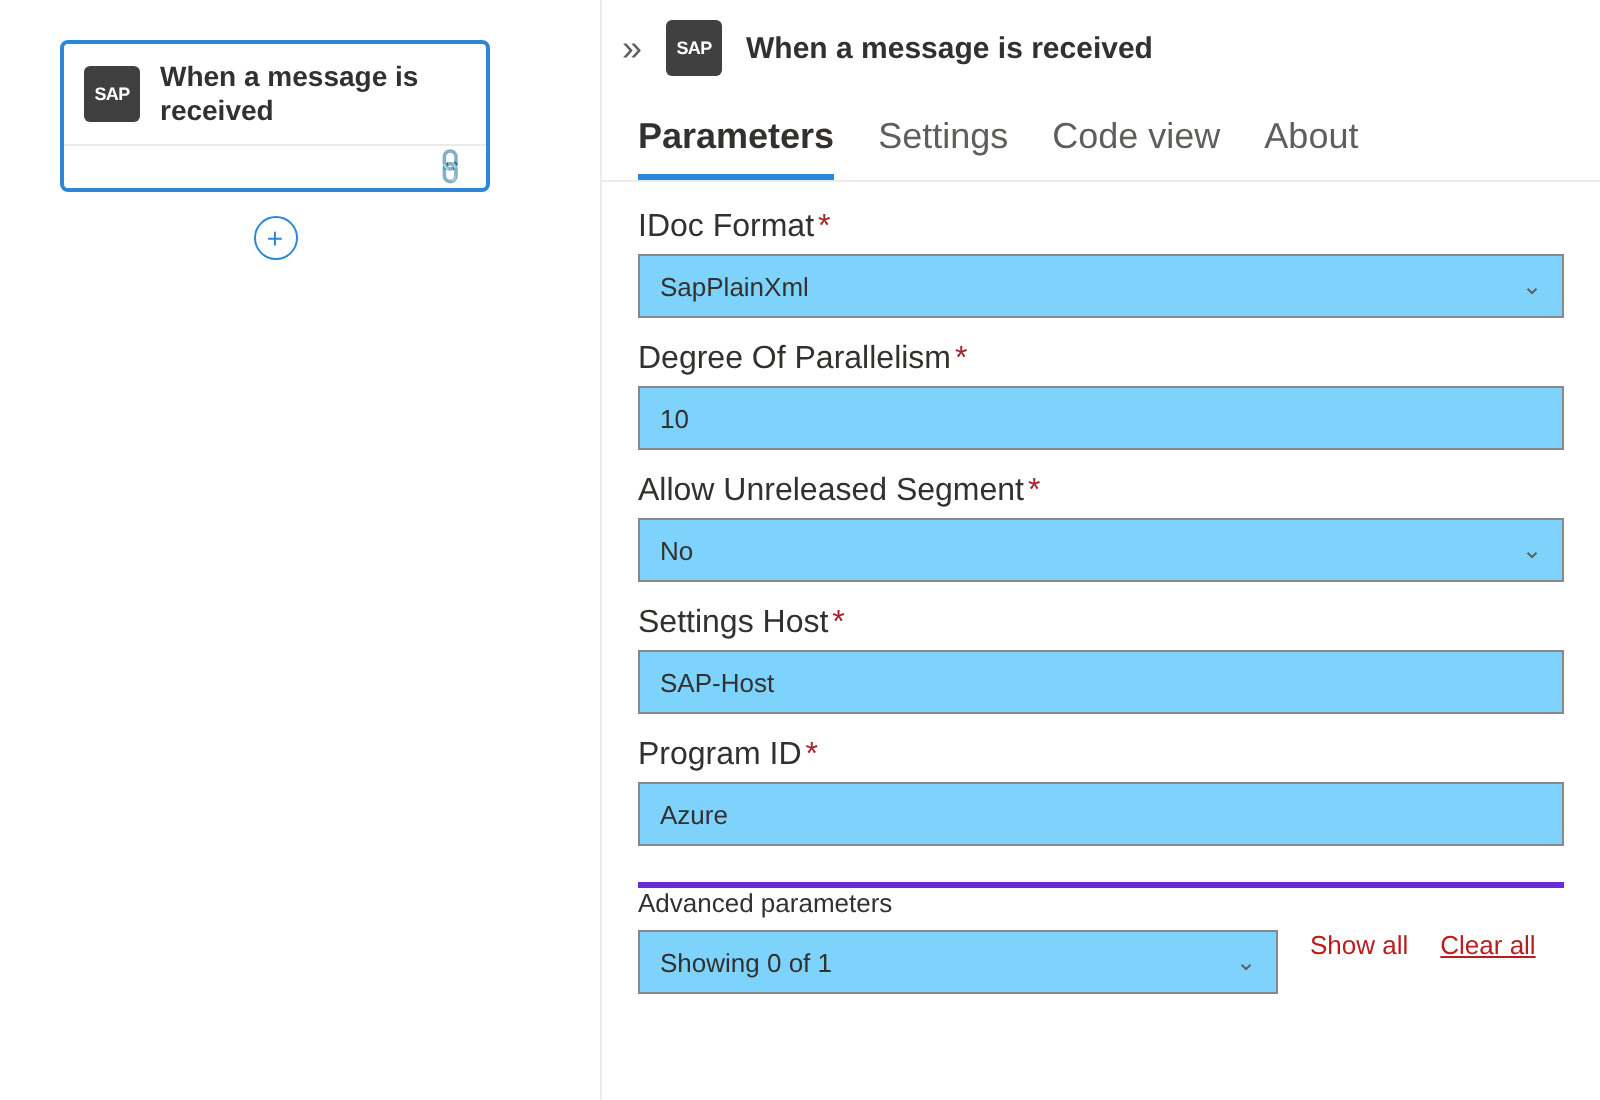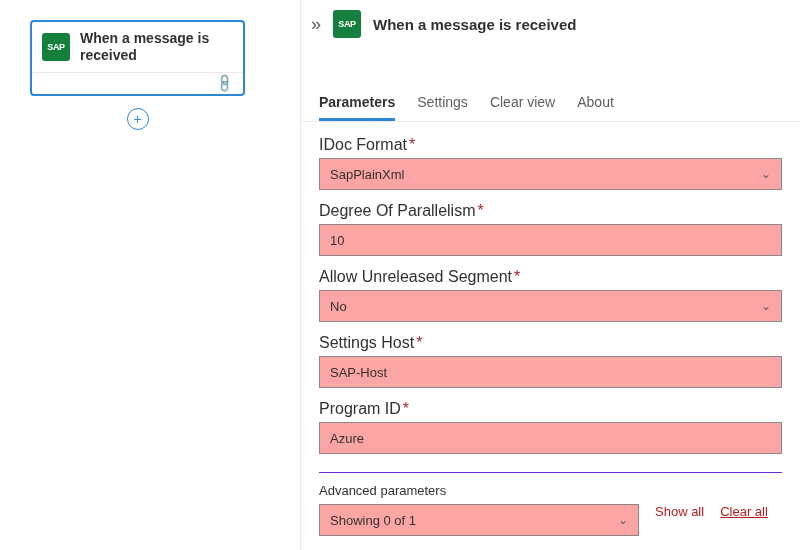--- a/index.html
+++ b/index.html
@@ -1,41 +1,41 @@
 <!DOCTYPE html>
 <html><head>
 <meta charset="utf-8">
 <style>
   * { box-sizing: border-box; margin: 0; padding: 0; }
   body { font-family: "Segoe UI", -apple-system, sans-serif; font-size: 13px; color: #323130; background: #fff; width: 800px; height: 550px; overflow: hidden; }
   .canvas { position: absolute; left: 0; top: 0; width: 300px; height: 100%; padding: 20px; }
   .node-card { width: 215px; border: 2px solid #2b88d8; border-radius: 4px; background: #fff; display: flex; flex-direction: column; margin-left: 10px;}
   .node-card-header { display: flex; align-items: center; padding: 8px 10px; }
-  .sap-icon { width: 28px; height: 28px; background: #15803d; color: #fff; display: flex; align-items: center; justify-content: center; font-weight: bold; font-size: 9px; border-radius: 3px; flex-shrink: 0; letter-spacing: -0.3px;}
+  .sap-icon { width: 28px; height: 28px; background: #404040; color: #fff; display: flex; align-items: center; justify-content: center; font-weight: bold; font-size: 9px; border-radius: 3px; flex-shrink: 0; letter-spacing: -0.3px;}
   .node-title { font-weight: 600; font-size: 14px; margin-left: 10px; line-height: 1.2; }
   .node-card-footer { border-top: 1px solid #edebe9; height: 22px; display: flex; align-items: center; justify-content: flex-end; padding-right: 10px; color: #605e5c; }
   .link-icon { font-size: 13px; transform: rotate(-45deg);}
   .add-btn-wrap { width: 215px; display:flex; justify-content:center; margin-top:12px; margin-left:10px;}
   .add-btn { width: 22px; height: 22px; border-radius: 50%; border: 1px solid #2b88d8; color: #2b88d8; display: flex; align-items: center; justify-content: center; font-size: 14px; background:#fff; }
 
   .panel { position: absolute; right: 0; top: 0; bottom: 0; width: 500px; border-left: 1px solid #edebe9; background: #fff; display: flex; flex-direction: column; overflow-y: auto; }
   .panel-header { display: flex; align-items: center; padding: 10px 14px 6px 6px; gap: 8px; }
   .collapse-icon { font-size: 18px; color: #605e5c; padding: 0 4px;}
   .panel-title { font-weight: 600; font-size: 15px; margin-left: 4px;}
   .tabs { display: flex; gap: 22px; padding: 4px 18px 0 18px; border-bottom: 1px solid #edebe9; margin-top: 2px;}
-  .tab { padding: 8px 0; font-size: 14px; color: #605e5c; cursor: pointer; border-bottom: 3px solid transparent; margin-top: 36px; }
+  .tab { padding: 8px 0; font-size: 18px; color: #605e5c; cursor: pointer; border-bottom: 3px solid transparent; }
   .tab.active { color: #323130; font-weight: 600; border-bottom-color: #2b88d8; }
   .form-body { padding: 14px 18px 8px 18px; }
   .field { margin-bottom: 12px; }
   .field-label { font-size: 16px; color: #323130; display: block; margin-bottom: 4px; }
   .req { color: #a4262c; margin-left: 2px; }
-  .input, .select { width: 100%; height: 32px; border: 1px solid #8a8886; padding: 0 10px; font-size: 13px; font-family: inherit; color: #323130; background:#fca5a5; }
+  .input, .select { width: 100%; height: 32px; border: 1px solid #8a8886; padding: 0 10px; font-size: 13px; font-family: inherit; color: #323130; background:#7dd3fc; }
   .select { display:flex; align-items:center; justify-content:space-between; }
   .chev { color:#605e5c; font-size:12px;}
-  .adv-section { border-top: 1px solid #6d28d9; margin-top: 18px; padding-top: 10px; }
+  .adv-section { border-top: 3px solid #6d28d9; margin-top: 18px; padding-top: 0; }
   .adv-head { font-size: 13px; margin-bottom: 6px; }
   .adv-row { display:flex; align-items:flex-start; gap:16px;}
   .adv-select { flex: 0 0 320px; }
   .link { color: #b91c1c; font-size: 13px; cursor: pointer; }
   .link.muted { color: #b91c1c; text-decoration: underline; }
   .panel::-webkit-scrollbar{width:16px}
   .panel::-webkit-scrollbar-thumb{background:#c8c8c8; border:4px solid #fff; border-radius:8px;}
 </style>
 </head>
 <body>
@@ -58,21 +58,21 @@
 <div class="panel">
   <div class="panel-header">
     <span class="collapse-icon">»</span>
     <div class="sap-icon">SAP</div>
     <div class="panel-title">When a message is received</div>
   </div>
 
   <div class="tabs">
     <div class="tab active">Parameters</div>
     <div class="tab">Settings</div>
-    <div class="tab">Clear view</div>
+    <div class="tab">Code view</div>
     <div class="tab">About</div>
   </div>
 
   <div class="form-body">
 
     <div class="field">
       <label class="field-label">
         <span>IDoc Format</span><span class="req">*</span>
       </label>
       <div class="select">

